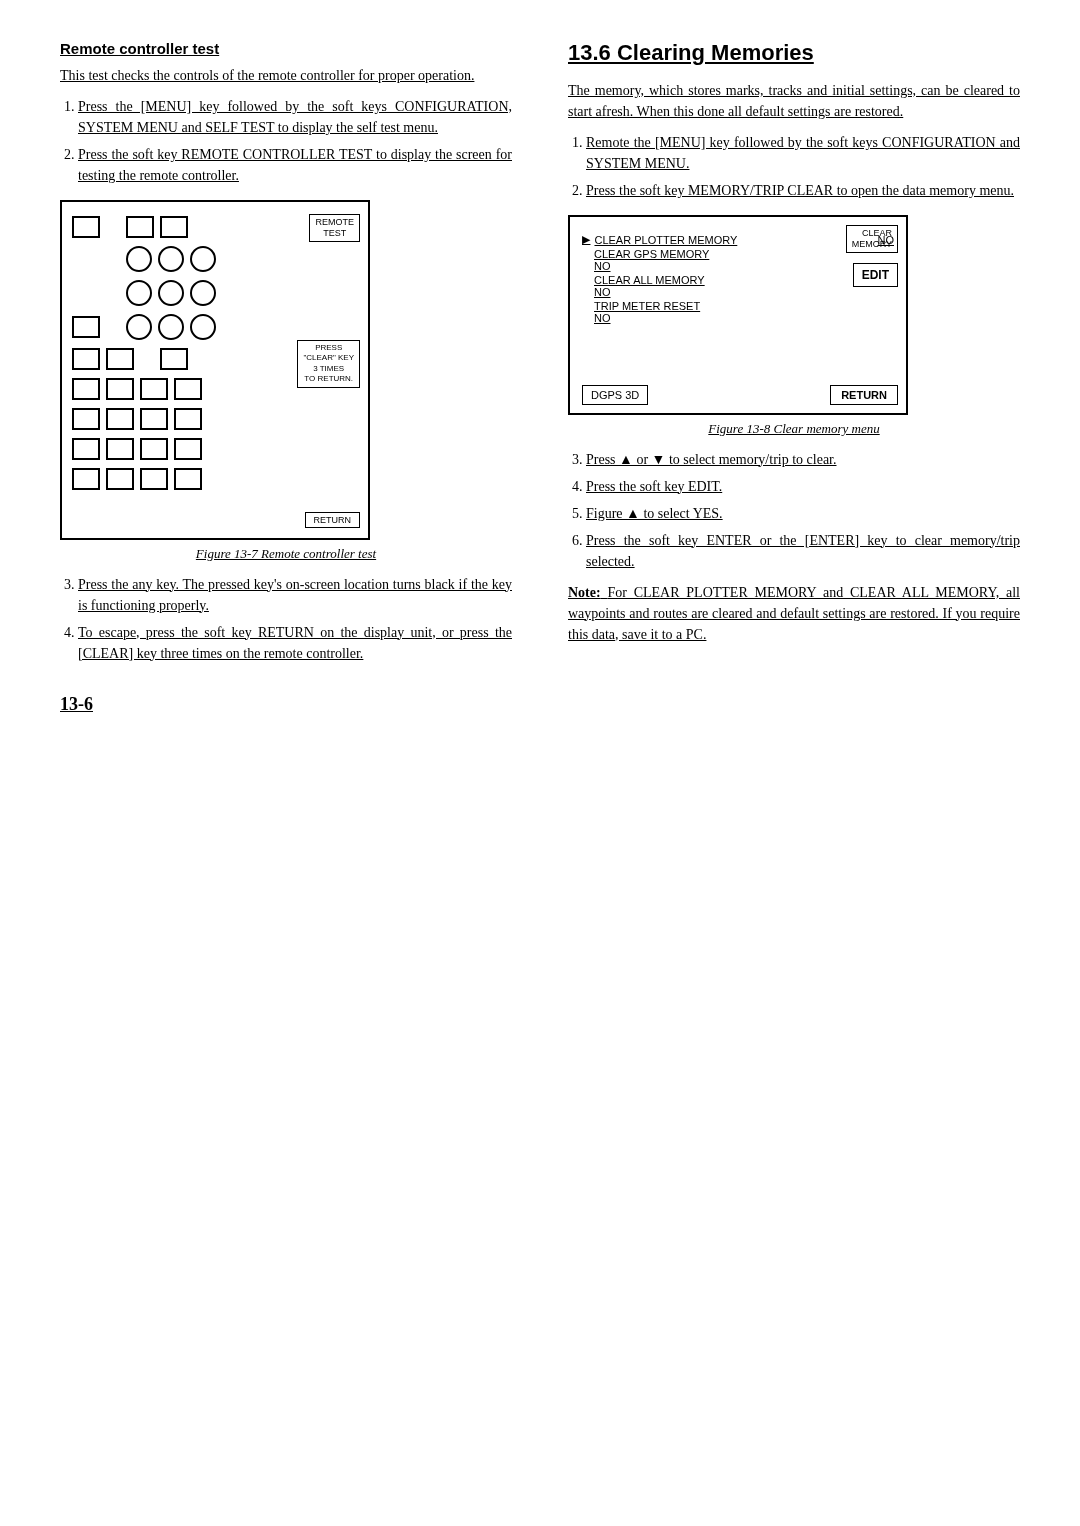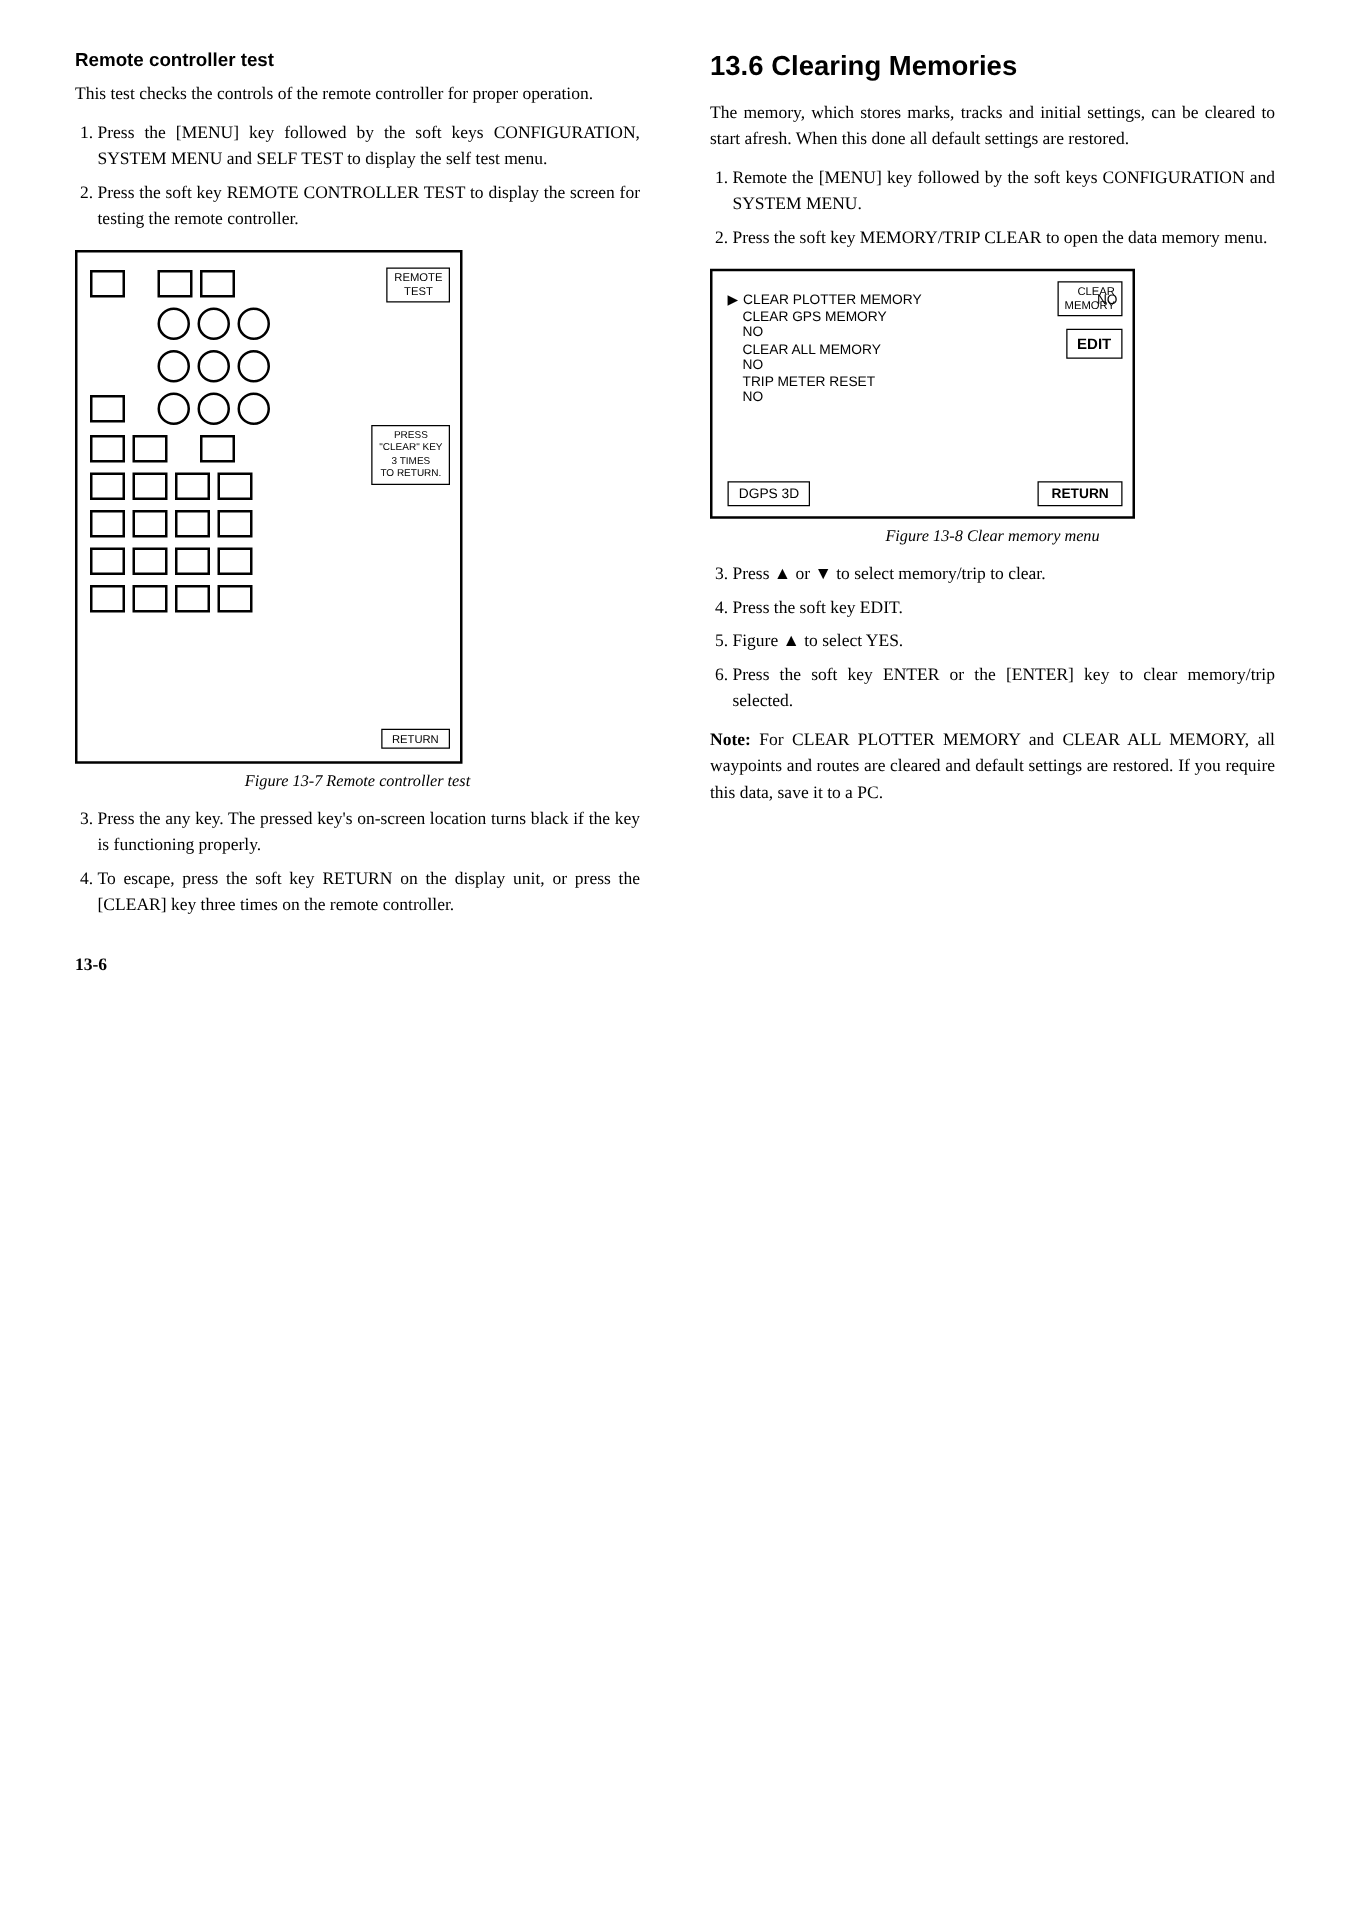--- a/index.html
+++ b/index.html
@@ -8,20 +8,21 @@
       font-family: "Times New Roman", Times, serif;
       font-size: 14px;
       color: #000;
       width: 1080px;
       min-height: 1526px;
       padding: 40px 60px 60px 60px;
     }
     .page-layout {
       display: flex;
       gap: 56px;
+      text-decoration: underline;
     }
     .left-col {
       flex: 1;
       min-width: 0;
     }
     .right-col {
       flex: 1;
       min-width: 0;
     }
     h2.section-title {
@@ -53,27 +54,27 @@
     .figure-caption {
       text-align: center;
       font-style: italic;
       font-size: 13px;
       margin-top: 4px;
       margin-bottom: 10px;
     }
     .page-number {
       margin-top: 30px;
       font-weight: bold;
-      font-size: 14px;
+      font-size: 18px;
     }
     
     .remote-diagram {
       border: 2px solid #000;
       width: 310px;
-      height: 411px;
+      height: 340px;
       position: relative;
       margin: 14px 0 4px 0;
       background: #fff;
     }
     .remote-row {
       display: flex;
       align-items: center;
       padding: 4px 10px;
       gap: 6px;
     }

